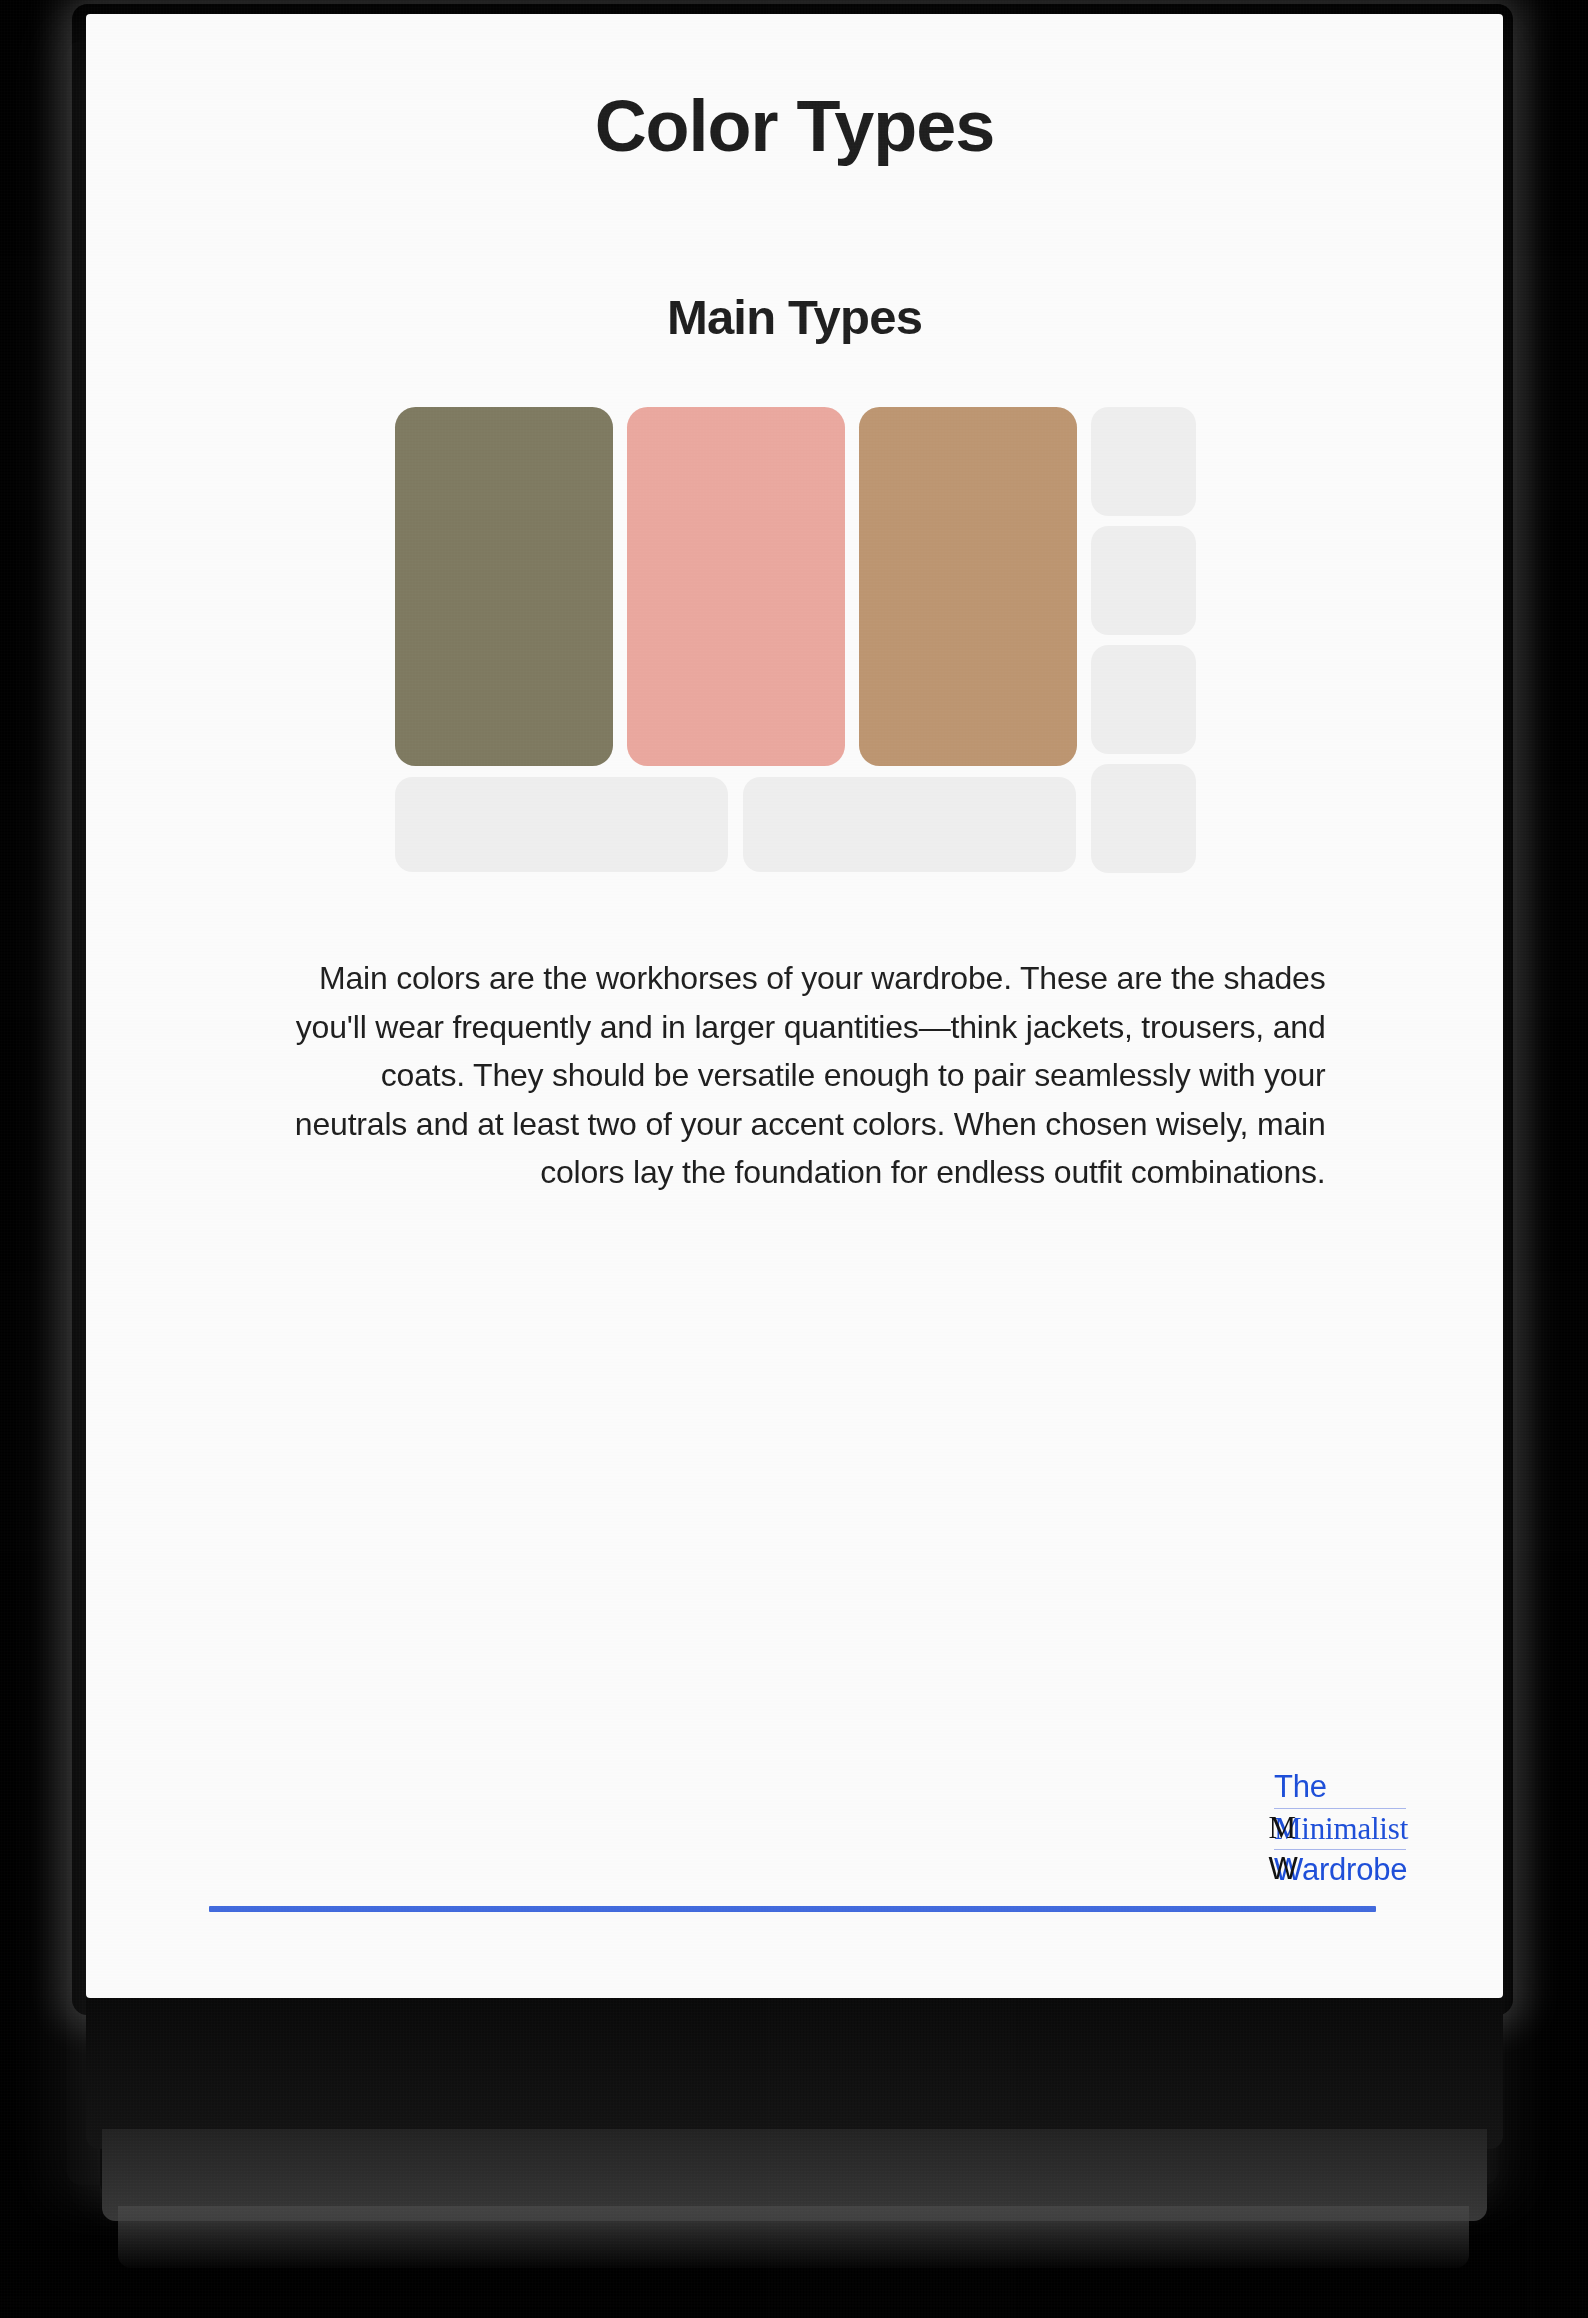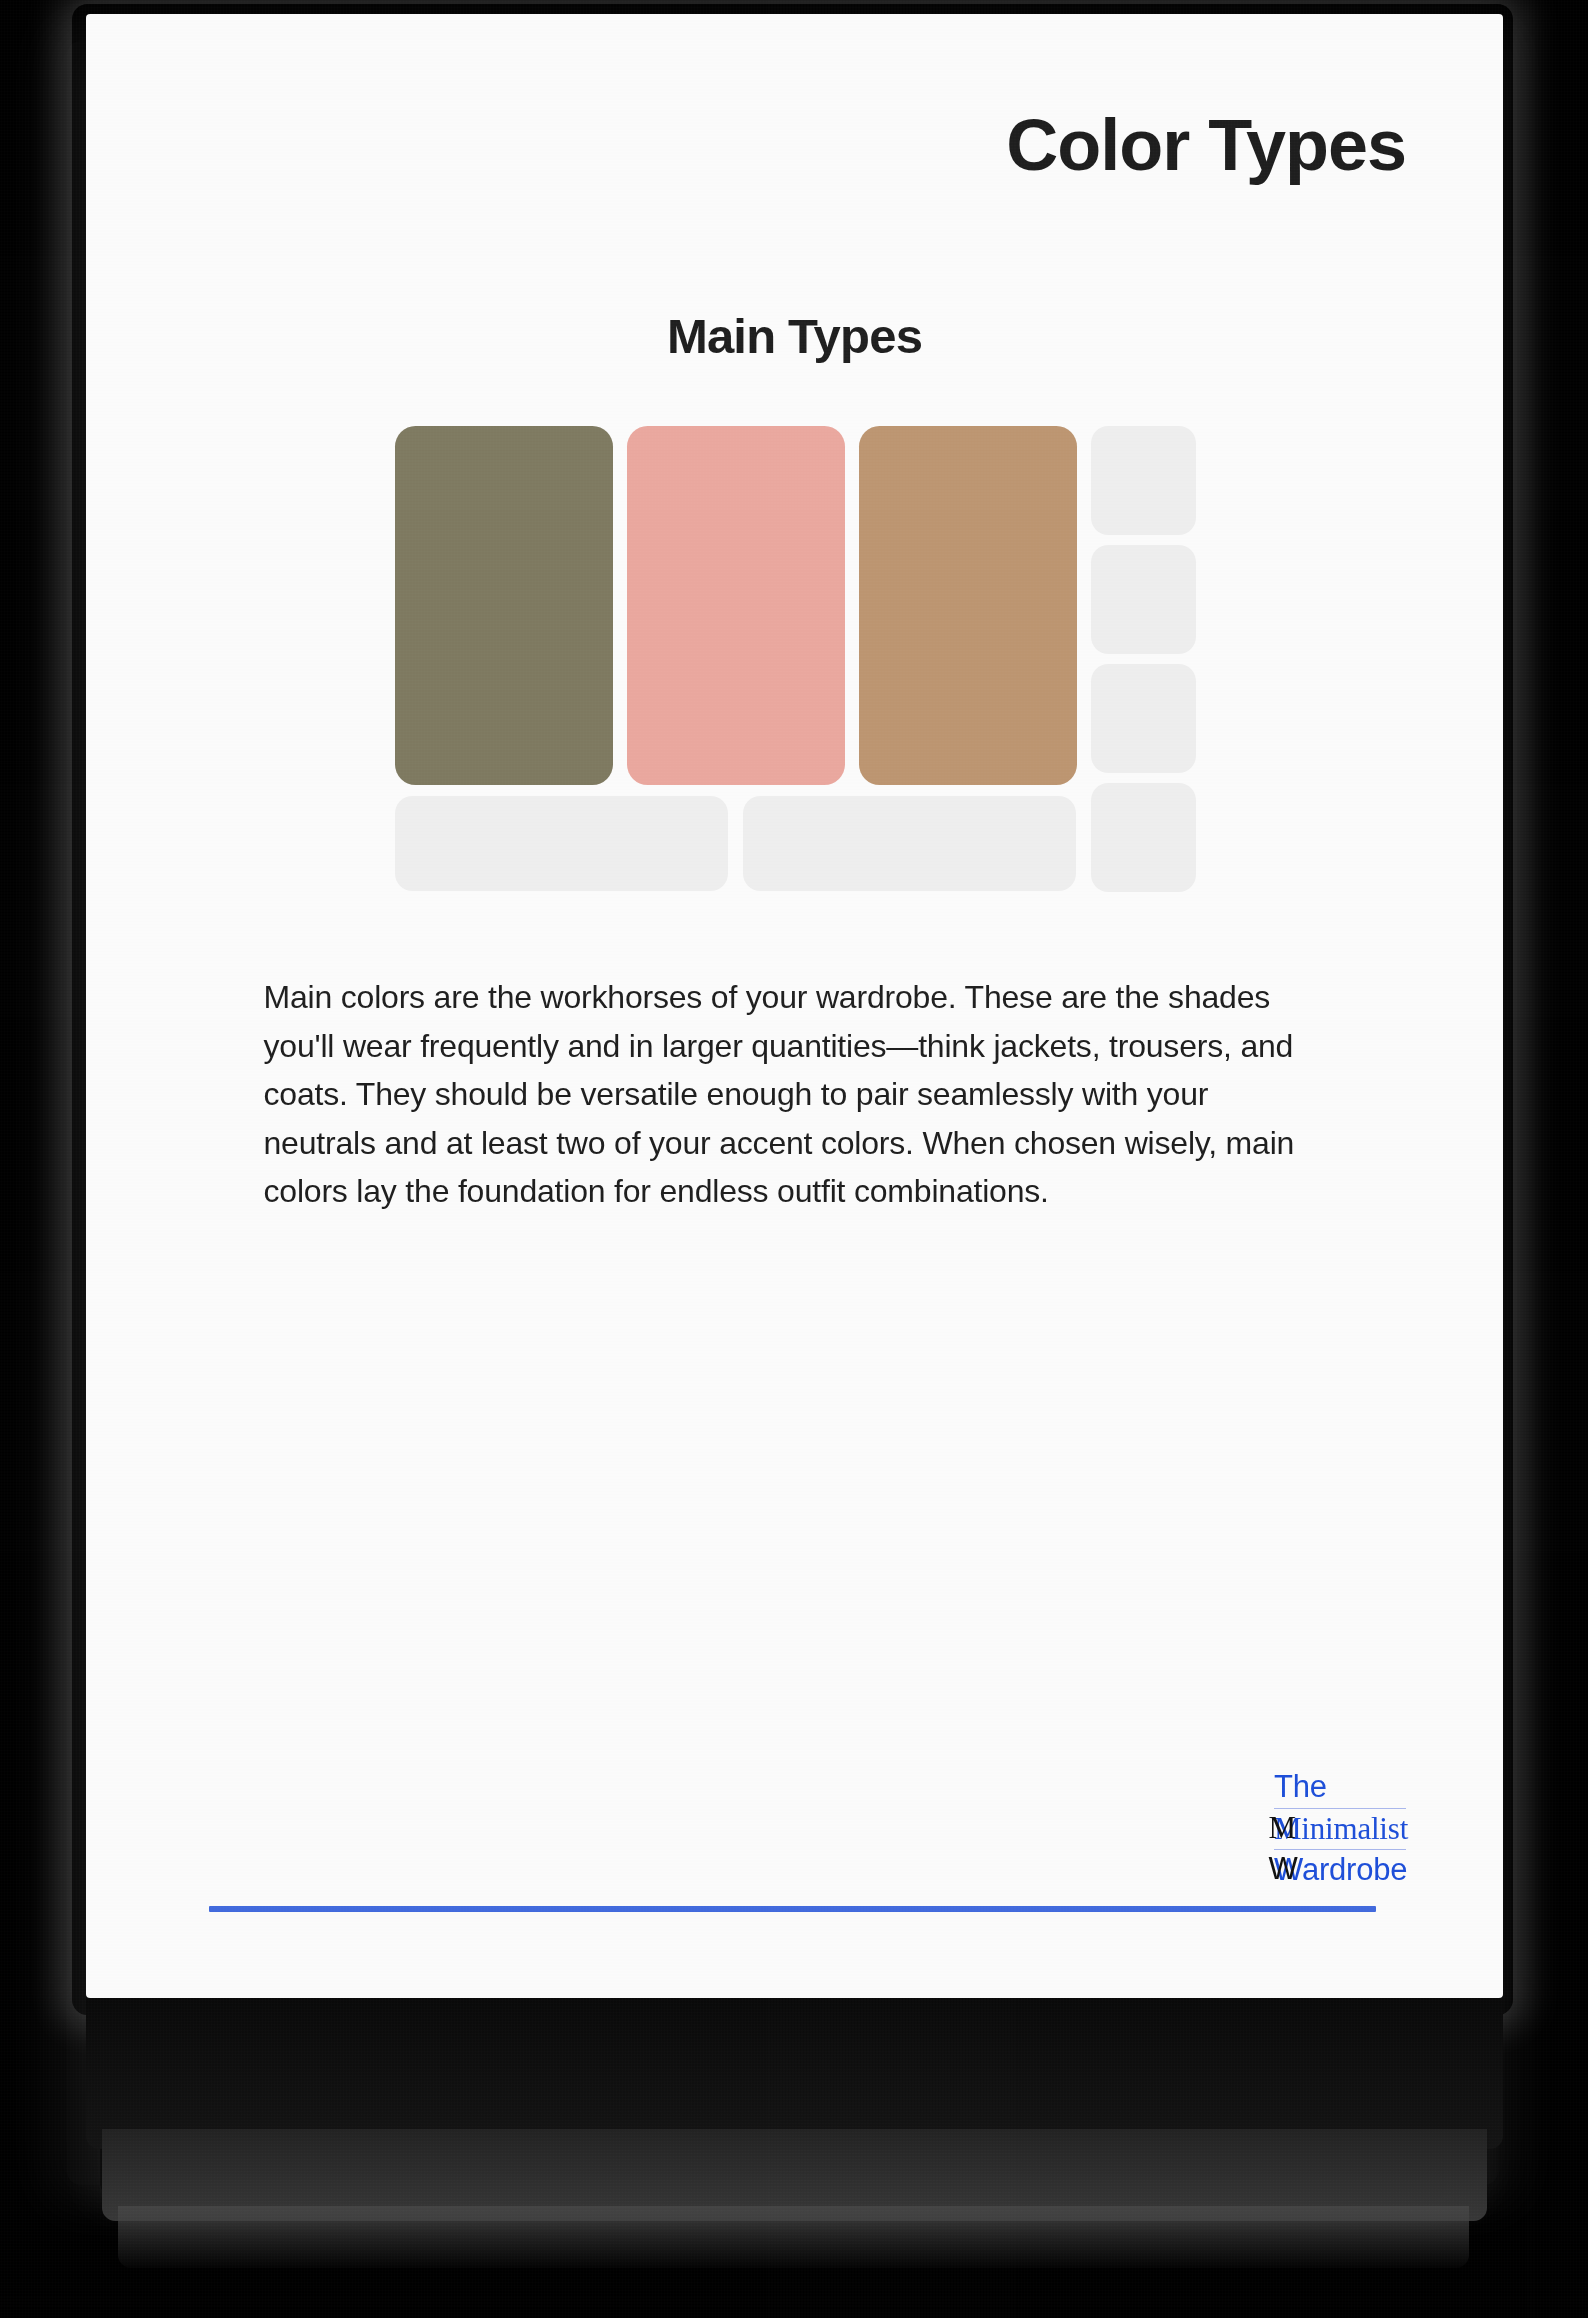--- a/index.html
+++ b/index.html
@@ -64,22 +64,22 @@
     position: relative;
     width: 100%;
     height: 100%;
     box-sizing: border-box;
     padding: 0 97px;
   }
 
   
   .doc-title {
     margin: 0;
-    padding-top: 94px;
-    text-align: right;
+    padding-top: 75px;
+    text-align: center;
     font-size: 72px;
     font-weight: 700;
     letter-spacing: -1px;
     color: #1E1E1E;
     line-height: 1.05;
   }
 
   .section-title {
     margin: 0;
     padding-top: 126px;
@@ -123,21 +123,21 @@
 
   
   .s-bot-1 { left: 0px;   top: 370px; width: 333px; height: 95px; }
   .s-bot-2 { left: 348px; top: 370px; width: 333px; height: 95px; }
 
   
   .body-copy {
     margin: 0 auto;
     padding-top: 80px;
     width: 1062px;
-    text-align: left;
+    text-align: right;
     font-size: 32px;
     line-height: 1.52;
     color: #1E1E1E;
     letter-spacing: -0.2px;
   }
 
   
   .footer {
     position: absolute;
     left: 97px;

